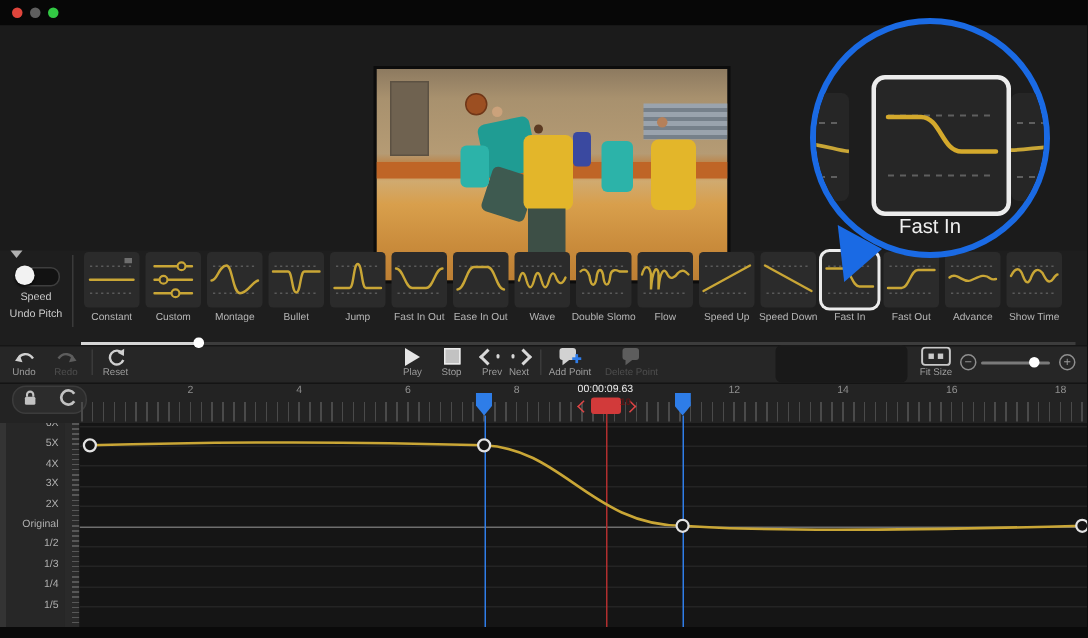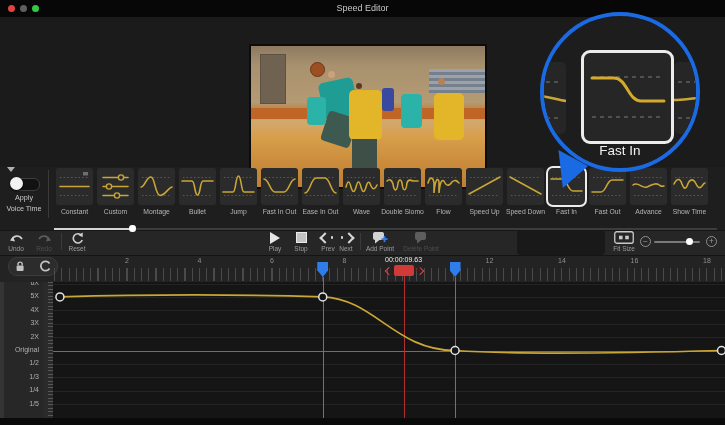--- a/index.html
+++ b/index.html
@@ -82,21 +82,20 @@
 </style>
 </head>
 <body>
 
 <div id="app">
 
   <div class="abs" id="titlebar">
     <div class="abs tl" style="left:8px;background:#e0453c;"></div>
     <div class="abs tl" style="left:20px;background:#5f5f5f;"></div>
     <div class="abs tl" style="left:32px;background:#32c944;"></div>
-    <div class="abs" id="title">Speed Editor</div>
   </div>
 
   <div class="abs" id="preview-section">
     <div class="abs" id="preview" title="Basketball game video preview">
       <div class="shape" style="left:0;top:44%;width:100%;height:8%;background:#bf6526;"></div>
       <div class="shape" style="left:4%;top:6%;width:10%;height:34%;background:#6f6250;border:1px solid #5c5142;"></div>
       <div class="shape" style="left:76%;top:16%;width:24%;height:17%;background:repeating-linear-gradient(180deg,#9aa3ad 0 3px,#76808a 3px 6px);"></div>
       <div class="shape" style="left:25%;top:11%;width:13px;height:13px;border-radius:50%;background:#9c4f22;border:1px solid #6f3617;"></div>
       <div class="shape" style="left:33%;top:18%;width:7px;height:7px;border-radius:50%;background:#cba27b;"></div>
       <div class="shape" style="left:30%;top:24%;width:15%;height:26%;border-radius:5px;background:#1f9c93;transform:rotate(-12deg);"></div>
@@ -132,22 +131,22 @@
         <path d="M8 25 H30 C43 25,44 48,57 48 H80" stroke="#d4a92c" stroke-width="3" fill="none" stroke-linecap="round"></path>
       </svg>
     </div>
     <div class="abs" id="callout-label">Fast In</div>
   </div>
 
   <div class="abs" id="disclosure"></div>
   <div class="abs" id="toggle">
     <div class="abs" id="toggle-knob"></div>
   </div>
-  <div class="abs vp-label" style="top:193px;">Apply</div>
-  <div class="abs vp-label" style="top:204px;">Voice Time</div>
+  <div class="abs vp-label" style="top:193px;">Speed</div>
+  <div class="abs vp-label" style="top:204px;">Undo Pitch</div>
   <div class="abs" id="panel-divider"></div>
 
   <div id="preset-strip">
       <div class="pcell" style="left: 54px;">
         <div class="thumb"><svg width="37" height="37">
             <path class="dot" d="M4 9.5 H33"></path>
             <path class="dot" d="M4 27.5 H33"></path>
             <path class="cur" d="M4 18.5 H33"></path>
             <rect x="27" y="4" width="5" height="3.5" fill="#6e6e6e"></rect>
           </svg></div>

